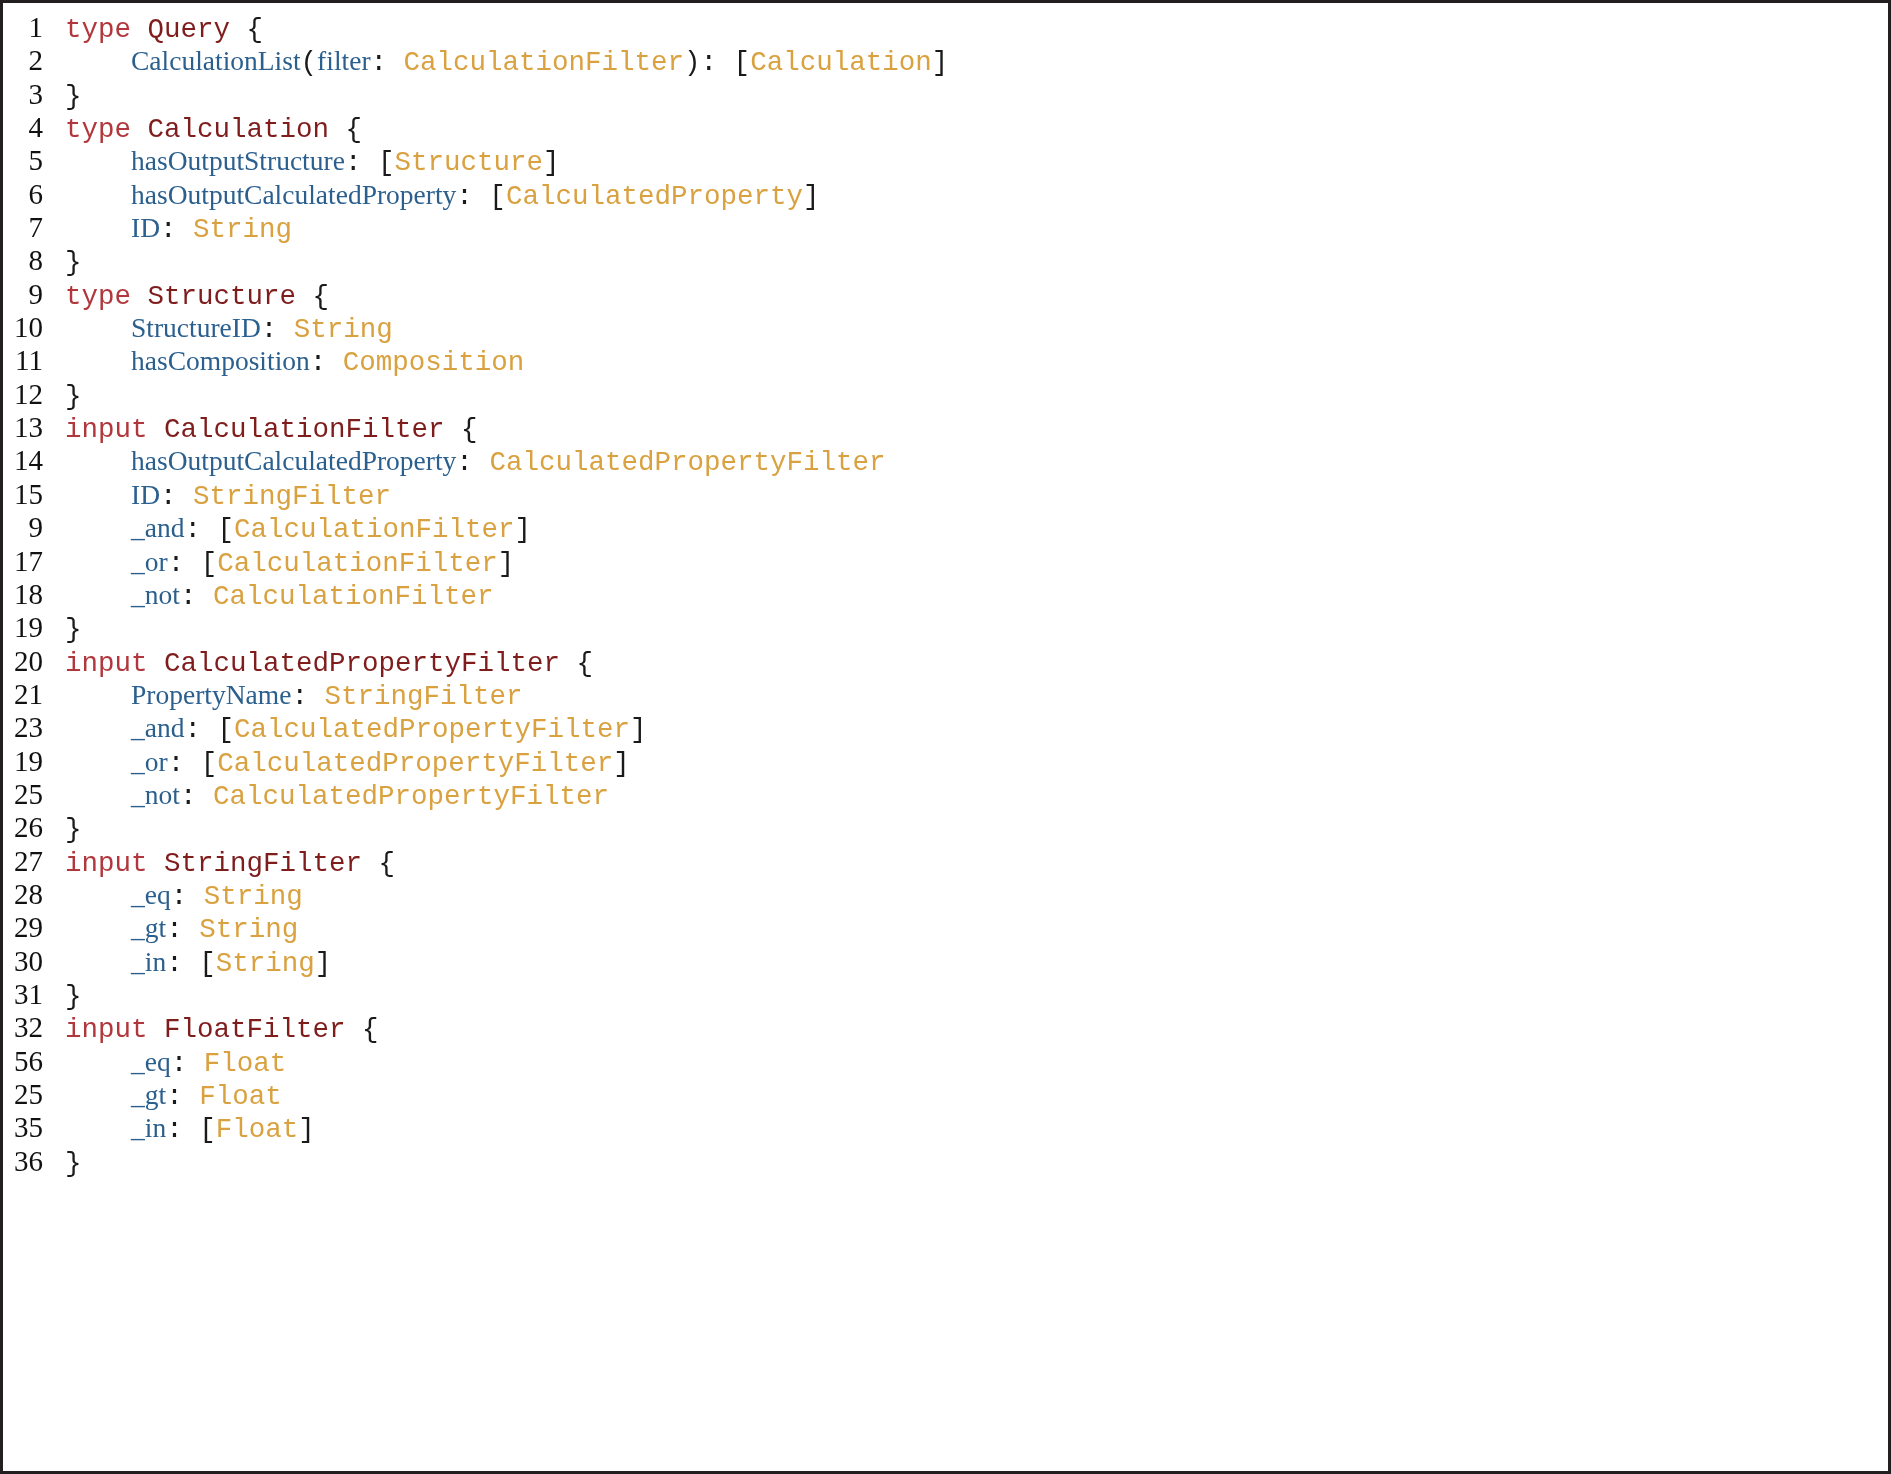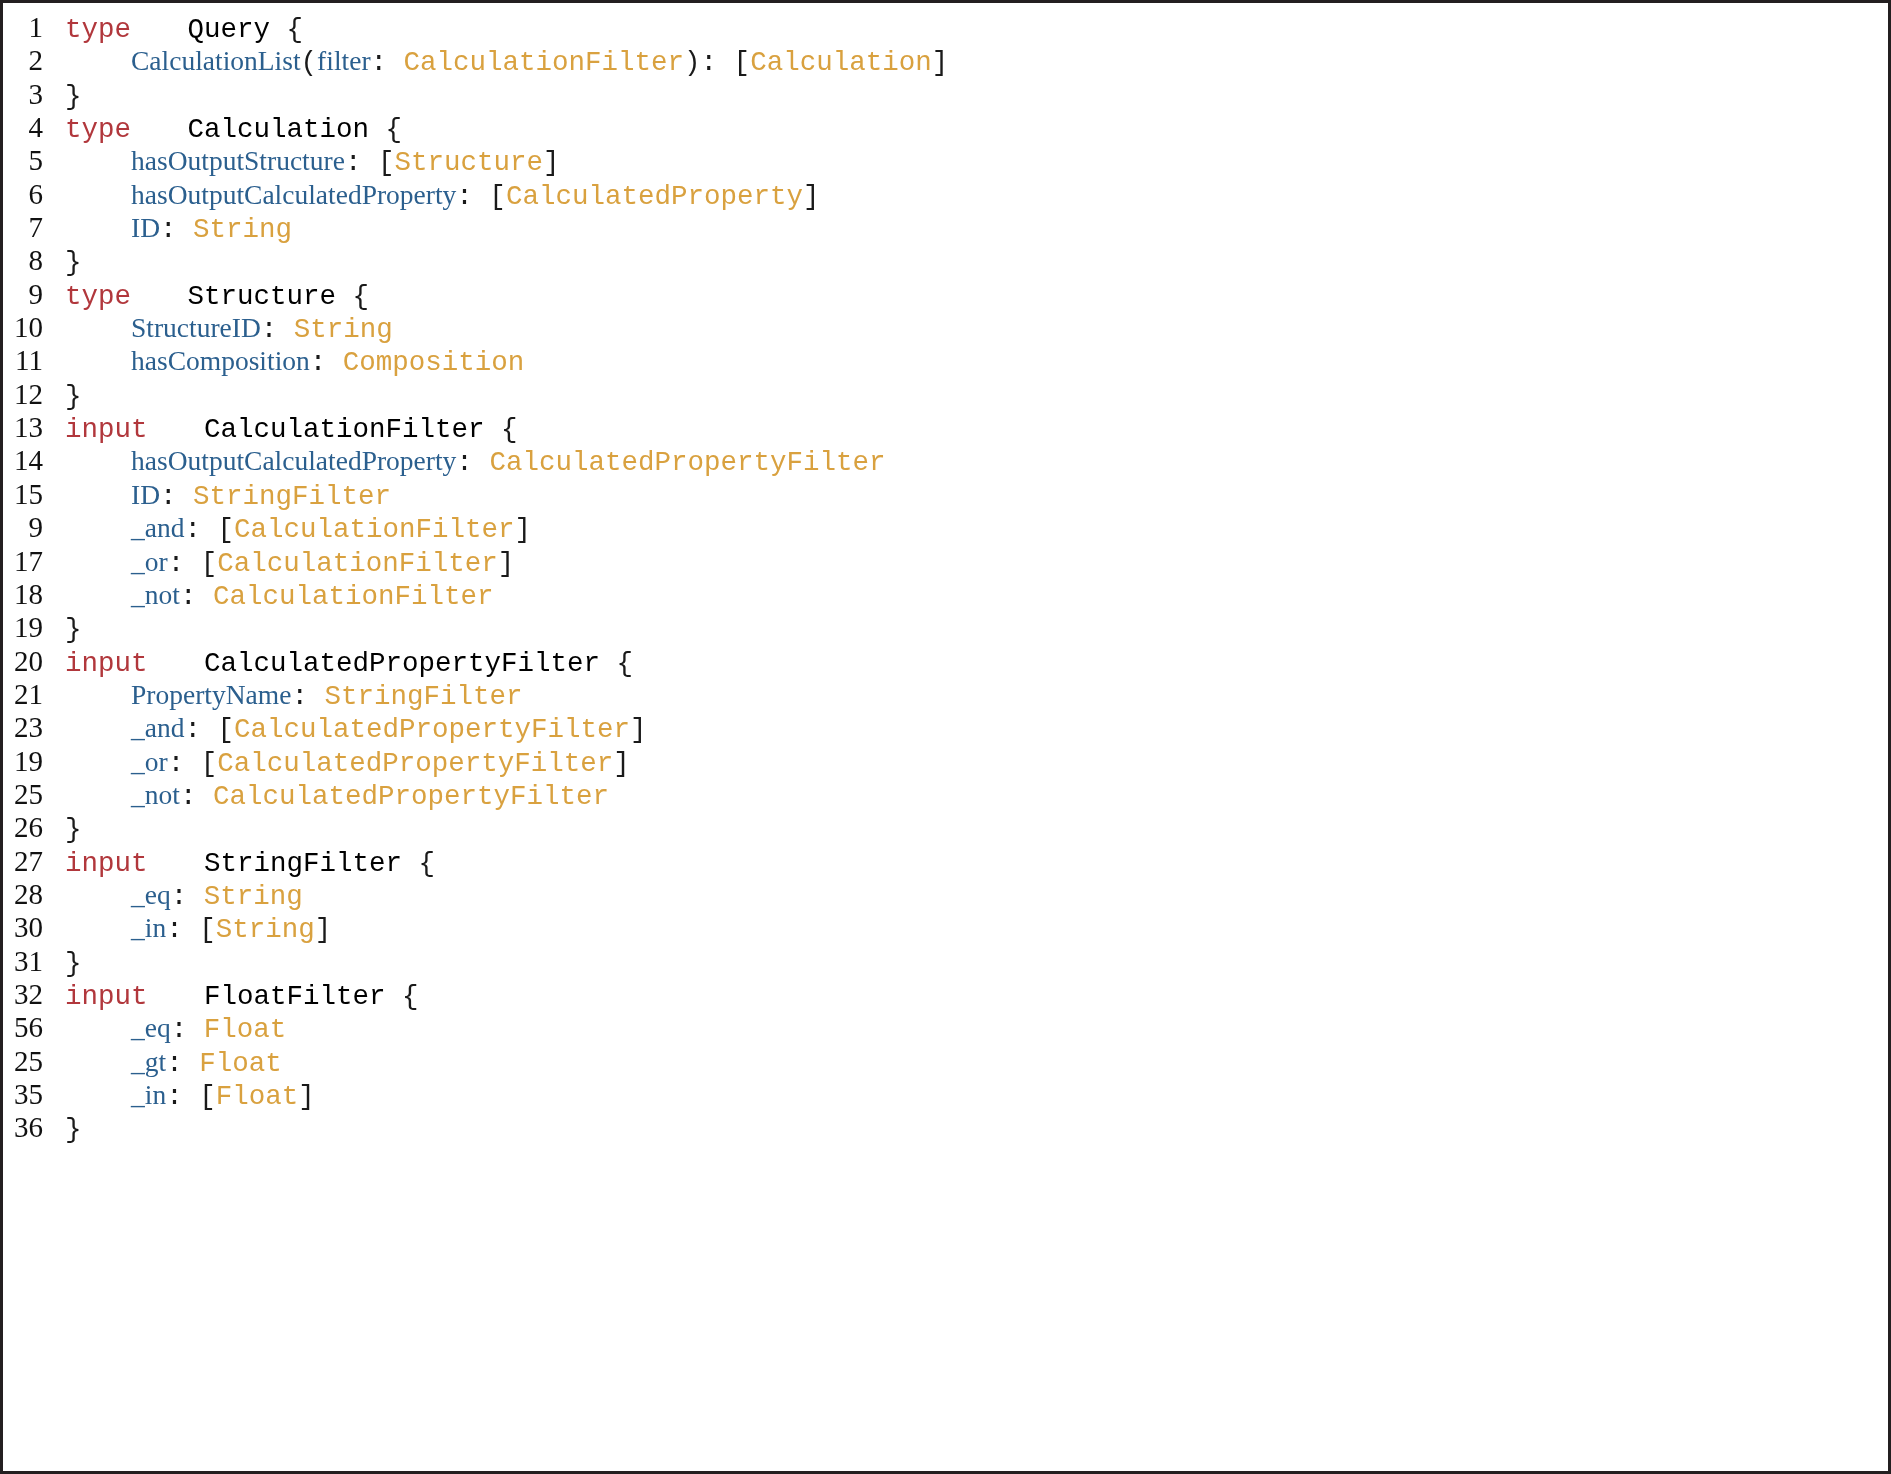--- a/index.html
+++ b/index.html
@@ -44,21 +44,21 @@
   .line-code {
     flex: 1 1 auto;
     font-family: "Liberation Mono", "DejaVu Sans Mono", monospace;
     font-size: 27.5px;
     line-height: 33.35px;
     letter-spacing: 0px;
     color: #1a1a1a;
     white-space: pre;
   }
   .tok-kw      { color: #b1373c; margin-top: 38px; }
-  .tok-typename{ color: #000000; margin-left: 40px; }
+  .tok-typename{ color: #7f1d1d; }
   .tok-field   { color: #2b5f8e; font-family: Liberation Serif, serif; }
   .tok-type    { color: #d9a13f; }
   .tok-punc    { color: #1a1a1a; }
   .tok-plain   { color: #1a1a1a; }
 </style>
 </head>
 <body>
 
 <div id="listing-frame">
   <div id="code-listing">
@@ -82,20 +82,21 @@
       <div class="code-line"><span class="line-number">18</span><span class="line-code"><span class="tok-plain">    </span><span class="tok-field">_not</span><span class="tok-punc">: </span><span class="tok-type">CalculationFilter</span></span></div>
       <div class="code-line"><span class="line-number">19</span><span class="line-code"><span class="tok-punc">}</span></span></div>
       <div class="code-line"><span class="line-number">20</span><span class="line-code"><span class="tok-kw">input</span><span class="tok-plain"> </span><span class="tok-typename">CalculatedPropertyFilter</span><span class="tok-punc"> {</span></span></div>
       <div class="code-line"><span class="line-number">21</span><span class="line-code"><span class="tok-plain">    </span><span class="tok-field">PropertyName</span><span class="tok-punc">: </span><span class="tok-type">StringFilter</span></span></div>
       <div class="code-line"><span class="line-number">23</span><span class="line-code"><span class="tok-plain">    </span><span class="tok-field">_and</span><span class="tok-punc">: [</span><span class="tok-type">CalculatedPropertyFilter</span><span class="tok-punc">]</span></span></div>
       <div class="code-line"><span class="line-number">19</span><span class="line-code"><span class="tok-plain">    </span><span class="tok-field">_or</span><span class="tok-punc">: [</span><span class="tok-type">CalculatedPropertyFilter</span><span class="tok-punc">]</span></span></div>
       <div class="code-line"><span class="line-number">25</span><span class="line-code"><span class="tok-plain">    </span><span class="tok-field">_not</span><span class="tok-punc">: </span><span class="tok-type">CalculatedPropertyFilter</span></span></div>
       <div class="code-line"><span class="line-number">26</span><span class="line-code"><span class="tok-punc">}</span></span></div>
       <div class="code-line"><span class="line-number">27</span><span class="line-code"><span class="tok-kw">input</span><span class="tok-plain"> </span><span class="tok-typename">StringFilter</span><span class="tok-punc"> {</span></span></div>
       <div class="code-line"><span class="line-number">28</span><span class="line-code"><span class="tok-plain">    </span><span class="tok-field">_eq</span><span class="tok-punc">: </span><span class="tok-type">String</span></span></div>
+      <div class="code-line"><span class="line-number">29</span><span class="line-code"><span class="tok-plain">    </span><span class="tok-field">_gt</span><span class="tok-punc">: </span><span class="tok-type">String</span></span></div>
       <div class="code-line"><span class="line-number">30</span><span class="line-code"><span class="tok-plain">    </span><span class="tok-field">_in</span><span class="tok-punc">: [</span><span class="tok-type">String</span><span class="tok-punc">]</span></span></div>
       <div class="code-line"><span class="line-number">31</span><span class="line-code"><span class="tok-punc">}</span></span></div>
       <div class="code-line"><span class="line-number">32</span><span class="line-code"><span class="tok-kw">input</span><span class="tok-plain"> </span><span class="tok-typename">FloatFilter</span><span class="tok-punc"> {</span></span></div>
       <div class="code-line"><span class="line-number">56</span><span class="line-code"><span class="tok-plain">    </span><span class="tok-field">_eq</span><span class="tok-punc">: </span><span class="tok-type">Float</span></span></div>
       <div class="code-line"><span class="line-number">25</span><span class="line-code"><span class="tok-plain">    </span><span class="tok-field">_gt</span><span class="tok-punc">: </span><span class="tok-type">Float</span></span></div>
       <div class="code-line"><span class="line-number">35</span><span class="line-code"><span class="tok-plain">    </span><span class="tok-field">_in</span><span class="tok-punc">: [</span><span class="tok-type">Float</span><span class="tok-punc">]</span></span></div>
       <div class="code-line"><span class="line-number">36</span><span class="line-code"><span class="tok-punc">}</span></span></div>
     </div>
 </div>
 

